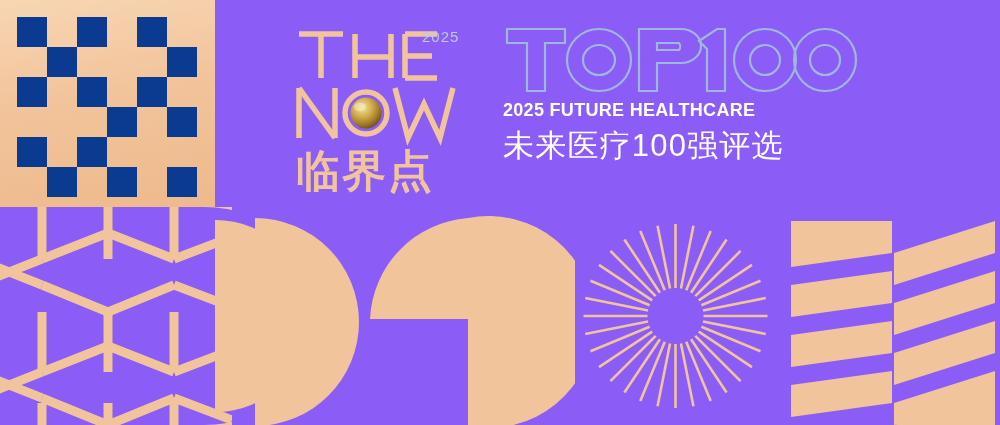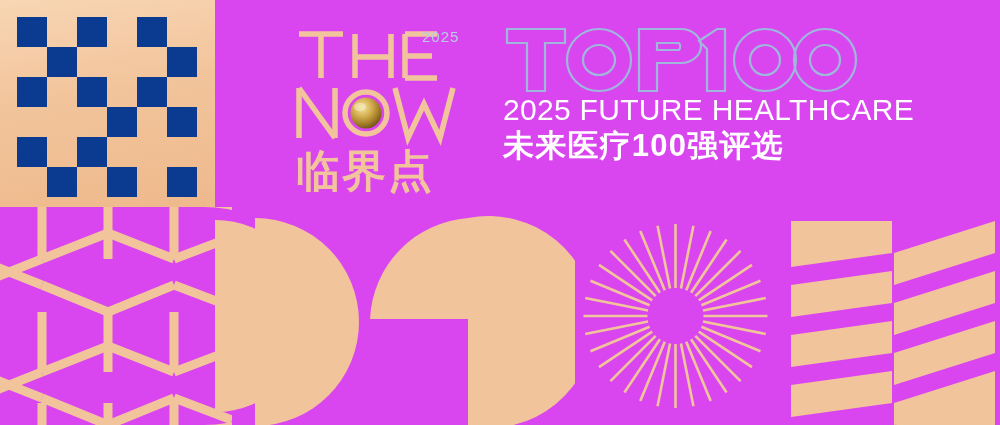--- a/index.html
+++ b/index.html
@@ -6,21 +6,21 @@
   * { margin:0; padding:0; box-sizing:border-box; }
   html,body { background:#0a3b91; }
   body {
     font-family:"Liberation Sans", sans-serif;
     -webkit-font-smoothing:antialiased;
   }
   #banner {
     position:relative;
     width:1000px; height:425px;
     overflow:hidden;
-    background:#d946ef;
+    background:#8b5cf6;
   }
 
   
   #checker-block {
     position:absolute; left:0; top:0;
     width:215px; height:207px;
     background:linear-gradient(170deg,#f8d6b4 0%,#f2c49b 45%,#eeb98c 100%);
   }
   #checker-grid {
     position:absolute; left:17px; top:17px;
@@ -42,30 +42,30 @@
   
   #title-block {
     position:absolute; left:503px; top:23px;
     width:340px;
   }
   #top100-wrap { width:340px; height:72px; }
   #top100-wrap svg { display:block; width:340px; height:72px; overflow:visible; }
 
   .title-en {
     color:#ffffff;
-    font-weight:normal;
-    font-size:30px;
+    font-weight:bold;
+    font-size:18px;
     line-height:26.5px;
     letter-spacing:0.3px;
     white-space:nowrap;
   }
   #title-en-1 { margin-top:2px; }
   #title-cn {
     color:#ffffff;
-    font-weight:bold;
+    font-weight:normal;
     font-size:31px;
     line-height:36px;
     letter-spacing:1.2px;
     margin-top:4px;
     white-space:nowrap;
   }
 
   
   #bottom-band {
     position:absolute; left:0; top:207px;

